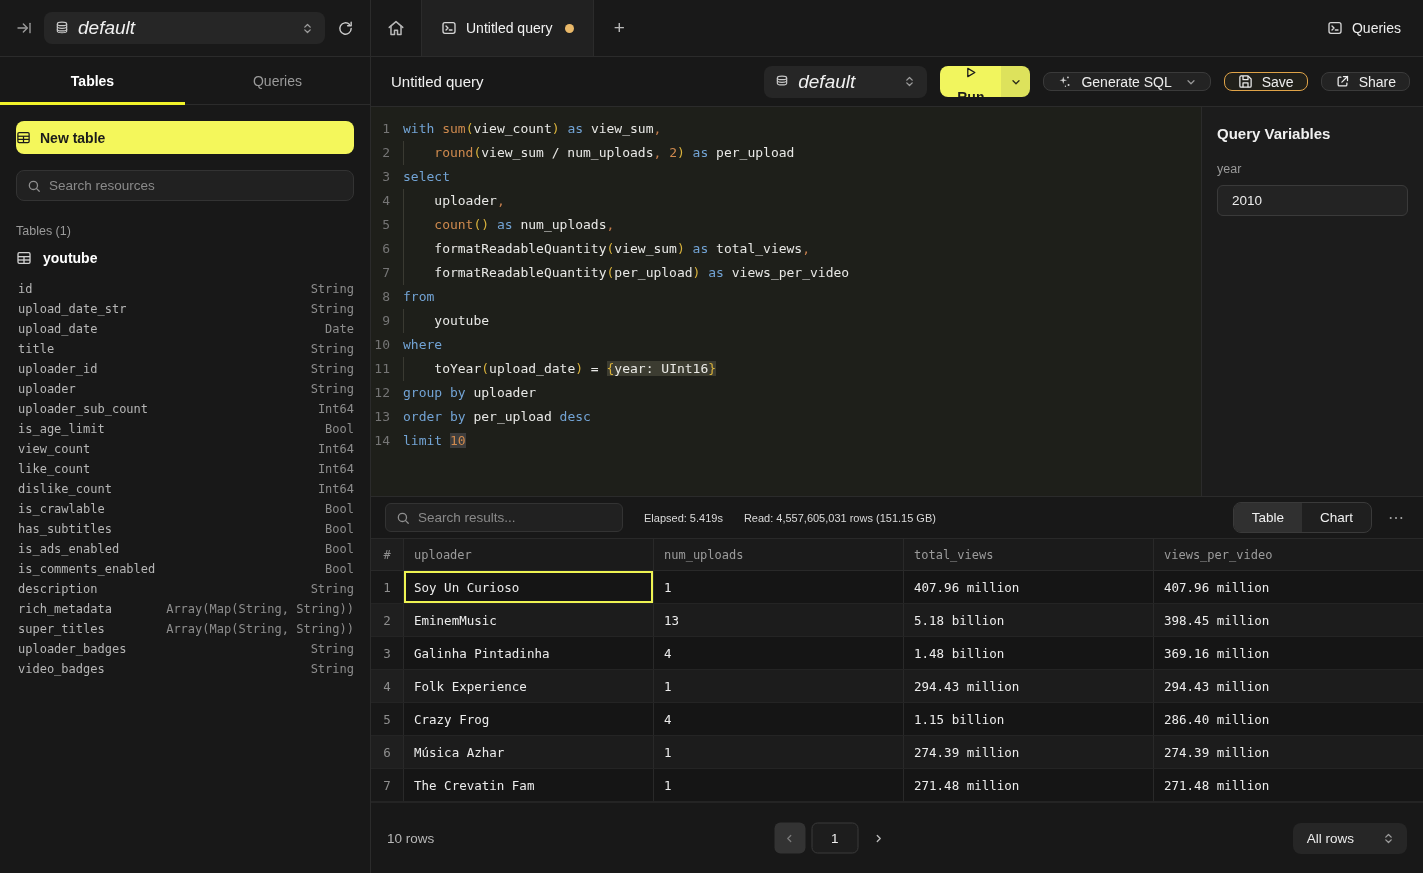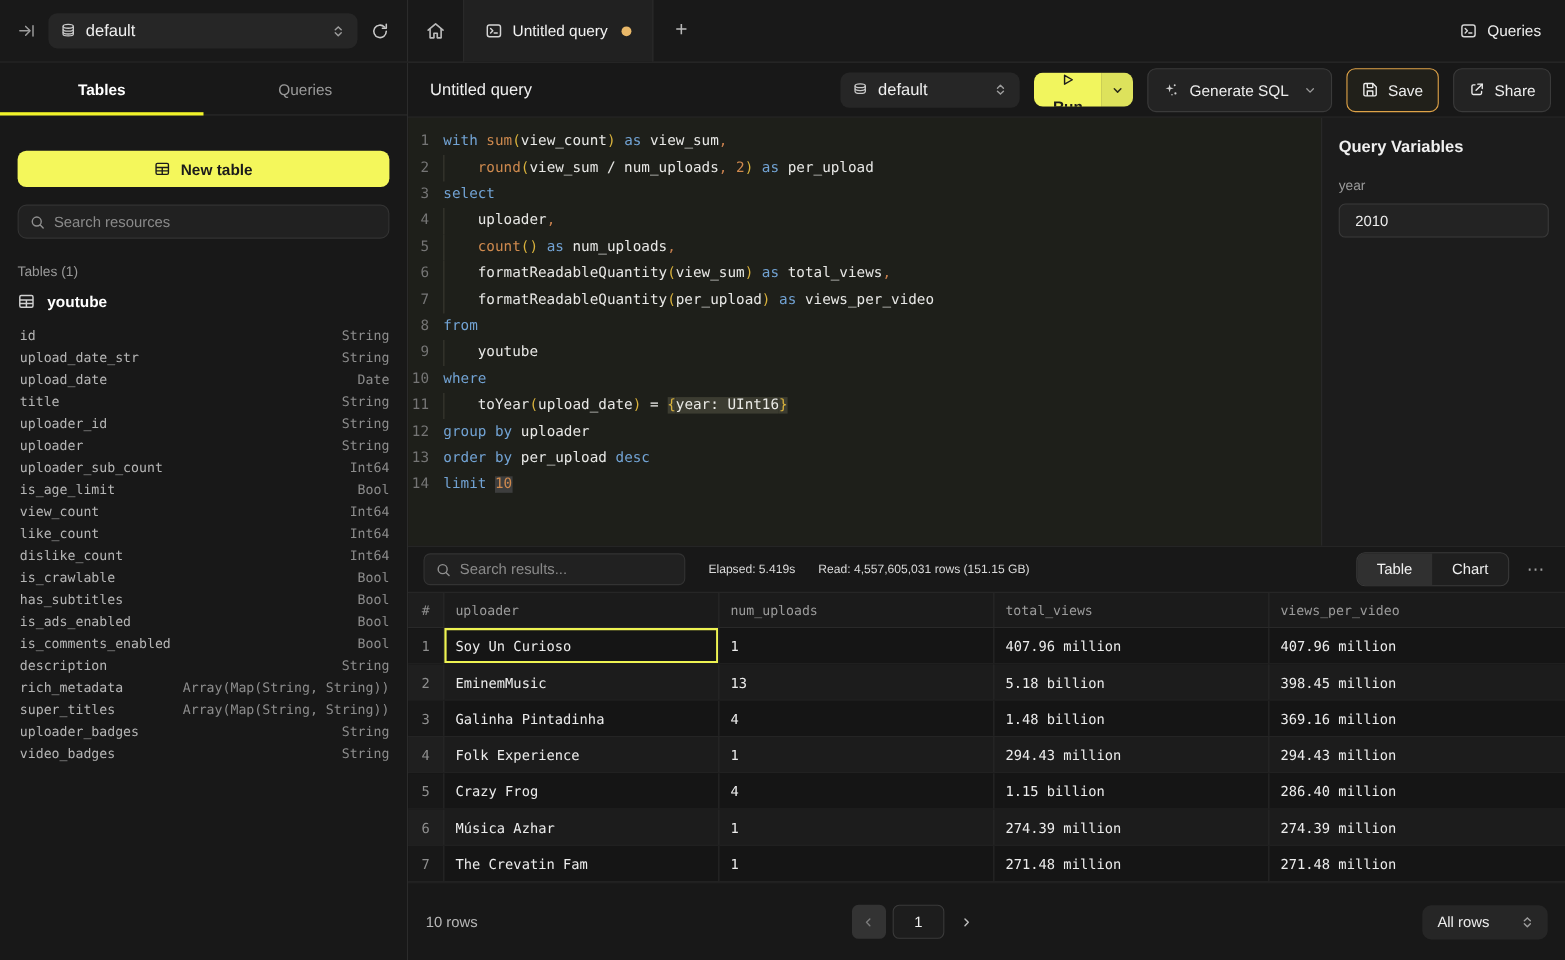--- a/index.html
+++ b/index.html
@@ -9,58 +9,58 @@
     font-family:"Liberation Sans", sans-serif; font-size:14px;
     display:flex; flex-direction:column;
   }
   svg { display:block; }
 
   
   .topbar { height:57px; flex:0 0 57px; display:flex; align-items:stretch; background:#191919; border-bottom:1px solid #2b2b2b; }
   .topbar-left { width:371px; flex:0 0 371px; border-right:1px solid #2b2b2b; display:flex; align-items:center; padding:0 16px; gap:12px; }
   .icon-btn { color:#9d9d9d; display:flex; align-items:center; justify-content:center; cursor:pointer; }
   .db-select { flex:1; height:32px; background:#262626; border-radius:8px; display:flex; align-items:center; gap:9px; padding:0 11px; cursor:pointer; }
-  .db-select .val { color:#f0f0f0; font-size:15px; }
+  .db-select .val { color:#f0f0f0; font-size:19px;font-style:italic; }
   .db-select .updown { margin-left:auto; color:#9d9d9d; }
   .tabstrip { display:flex; align-items:stretch; }
   .home-btn { width:50px; display:flex; align-items:center; justify-content:center; color:#b9b9b9; cursor:pointer; }
   .tab { display:flex; align-items:center; gap:9px; padding:0 19px; background:#212121; border-left:1px solid #2b2b2b; border-right:1px solid #2b2b2b; cursor:pointer; }
   .tab .t-title { color:#f2f2f2; font-size:14px; }
   .dirty-dot { width:9px; height:9px; border-radius:50%; background:#e9b869; margin-left:4px; }
   .newtab-btn { width:50px; display:flex; align-items:center; justify-content:center; color:#b9b9b9; font-size:19px; cursor:pointer; }
   .topbar-right { margin-left:auto; display:flex; align-items:center; gap:9px; padding-right:22px; color:#ededed; cursor:pointer; }
   .topbar-right .lbl { font-size:14px; }
 
   
   .shell { flex:1; display:flex; min-height:0; }
 
   
-  .sidebar { width:371px; flex:0 0 371px; border-right:1px solid #2b2b2b; display:flex; flex-direction:column; background:#181818;gap:16px; }
+  .sidebar { width:371px; flex:0 0 371px; border-right:1px solid #2b2b2b; display:flex; flex-direction:column; background:#181818; }
   .sidebar-tabs { height:48px; flex:0 0 48px; display:flex; border-bottom:1px solid #2b2b2b; }
   .s-tab { flex:1; display:flex; align-items:center; justify-content:center; font-size:14px; color:#9a9a9a; position:relative; cursor:pointer; }
   .s-tab.active { color:#ffffff; font-weight:bold; }
   .s-tab.active::after { content:""; position:absolute; left:0; right:0; bottom:-1px; height:3px; background:#f1f32a; }
   .sidebar-body { padding:16px 16px 0 16px; overflow:hidden; }
-  .new-table-btn { width:100%; height:33px; background:#f4f75b; border:none; border-radius:8px; color:#1b1b1b; font-size:14px; font-weight:bold; display:flex; align-items:center; justify-content:center; gap:9px; cursor:pointer; font-family:inherit; }
+  .new-table-btn { width:100%; height:33px; background:#f4f75b; border:none; border-radius:8px; color:#1b1b1b; font-size:14px; font-weight:bold; display:flex; align-items:center; gap:9px; cursor:pointer; font-family:inherit; }
   .search-box { margin-top:16px; height:31px; background:#212121; border:1px solid #333333; border-radius:8px; display:flex; align-items:center; gap:8px; padding:0 10px; }
   .search-box input { background:transparent; border:none; outline:none; color:#d8d8d8; font-size:13.5px; width:100%; font-family:inherit; }
   .search-box input::placeholder { color:#8a8a8a; }
   .section-label { margin-top:23px; font-size:12.5px; color:#9a9a9a; }
   .tbl-item { margin-top:12px; display:flex; align-items:center; gap:11px; color:#ffffff; font-size:14px; font-weight:bold; cursor:pointer; }
   .col-list { margin-top:13px; font-family:"DejaVu Sans Mono", monospace; font-size:12px; }
   .col-row { height:20px; display:flex; align-items:center; justify-content:space-between; padding-left:2px; }
   .col-row .cname { color:#b6b6b6; }
   .col-row .ctype { color:#8d8d8d; }
 
   
   .main { flex:1; display:flex; flex-direction:column; min-width:0; }
   .query-toolbar { height:50px; flex:0 0 50px; border-bottom:1px solid #2b2b2b; display:flex; align-items:center; gap:13px; padding:0 13px 0 20px; }
   .q-title { font-size:15px; color:#f0f0f0; margin-right:auto; }
   .db-select.small { flex:0 0 163px; width:163px; }
-  .btn { height:40px; border-radius:8px; display:flex; align-items:center; gap:9px; padding:0 13px; font-size:14px; color:#ededed; background:#232323; border:1px solid #3a3a3a; cursor:pointer; font-family:inherit; }
+  .btn { height:19px; border-radius:8px; display:flex; align-items:center; gap:9px; padding:0 13px; font-size:14px; color:#ededed; background:#232323; border:1px solid #3a3a3a; cursor:pointer; font-family:inherit; }
   .run-btn { display:flex; height:31px; border-radius:8px; overflow:hidden; cursor:pointer; }
   .run-main { background:#f1f55e; color:#1c1c1c; display:flex; align-items:center; gap:10px; padding:0 17px; font-size:14px; font-weight:bold;flex-direction:column; }
   .run-caret { width:29px; background:#dde25c; display:flex; align-items:center; justify-content:center; color:#2a2a1a; }
   .gen-caret { color:#9a9a9a; margin-left:4px; }
   .save-btn { background:#21201a; border:1.5px solid #dfa348; }
 
   
   .editor-row { height:390px; flex:0 0 390px; display:flex; border-bottom:1px solid #2b2b2b; min-height:0; }
   .editor { flex:1; background:#1e1f1a; padding-top:10px; font-family:"DejaVu Sans Mono", monospace; font-size:13px; line-height:24px; overflow:hidden; cursor:text; }
   .eline { display:flex; }

